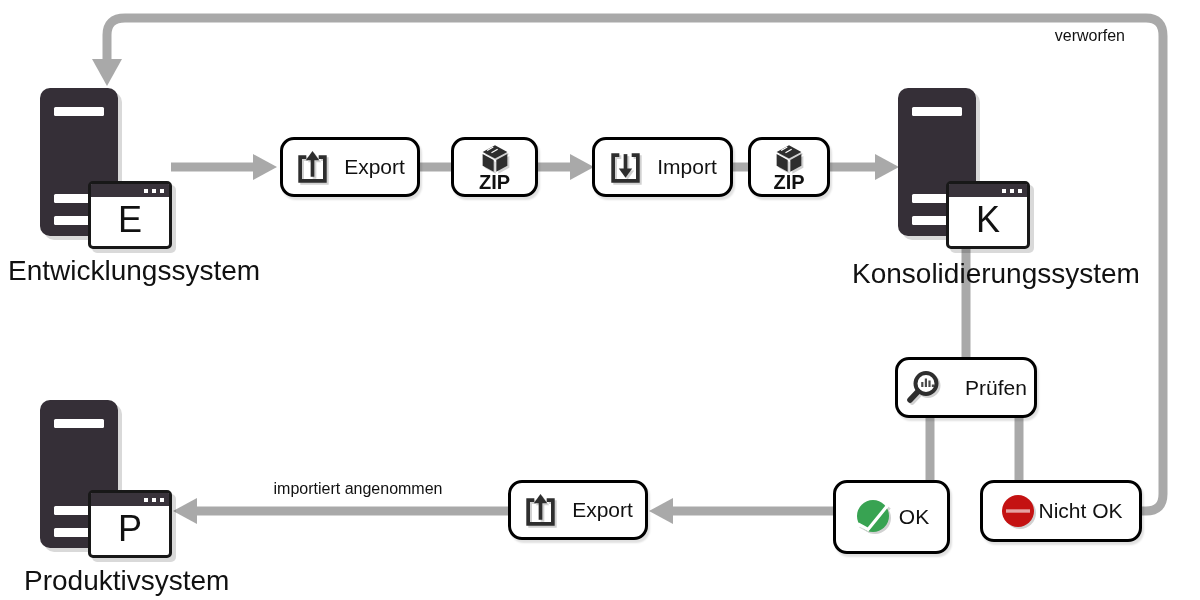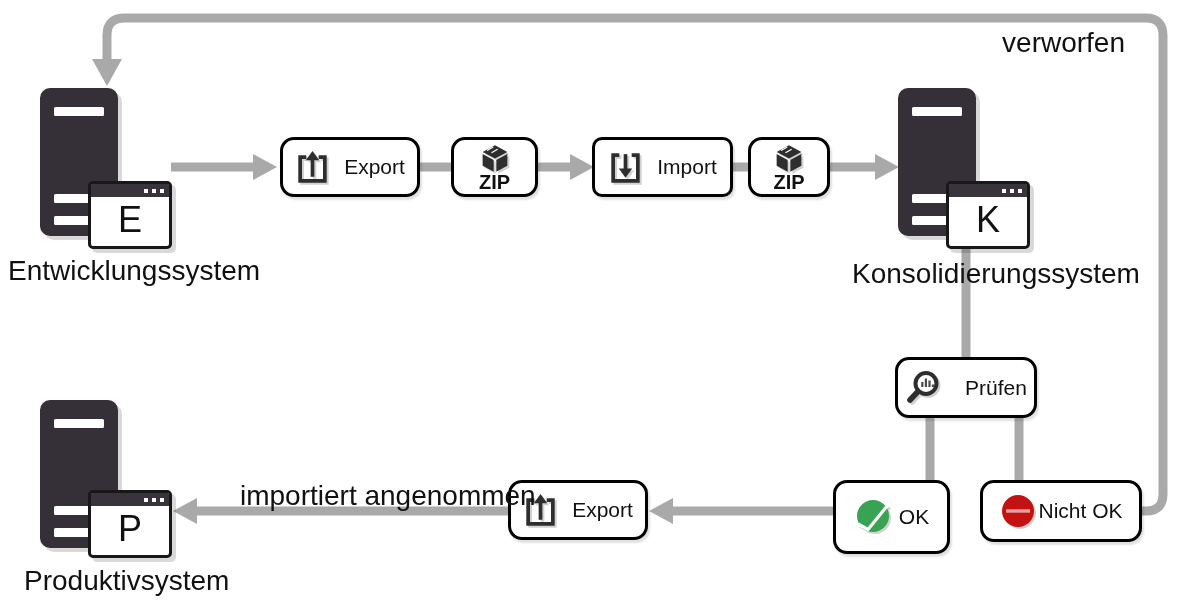--- a/index.html
+++ b/index.html
@@ -39,21 +39,21 @@
     height:13px;background:#39333b;border-radius:1px 1px 0 0;
     display:flex;align-items:center;justify-content:flex-end;gap:4px;
     padding-right:5px;
   }
   .tdot{width:4px;height:4px;background:#fff;}
   .letter{
     height:46px;display:flex;align-items:center;justify-content:center;
     font-size:36px;color:#111;
   }
   .syslabel{position:absolute;z-index:3;font-size:28px;white-space:nowrap;}
-  .edge-label{position:absolute;z-index:3;font-size:28px;white-space:nowrap;}
+  .edge-label{position:absolute;z-index:3;font-size:16px;white-space:nowrap;}
 </style>
 </head>
 <body>
 
 <div class="canvas">
 
   <svg class="wires" width="1200" height="600">
     <g stroke="#a9a9a9" stroke-width="9" fill="none">
       <path d="M171 167 H255"></path>
       <path d="M420 167 H452"></path>
@@ -141,21 +141,21 @@
     <svg class="icon" width="30" height="29" viewBox="0 0 34 32">
       <polygon points="17,1 31,8.5 17,16 3,8.5" fill="#2e2e2e"></polygon>
       <polygon points="3,11 15.5,17.8 15.5,31 3,24.2" fill="#2e2e2e"></polygon>
       <polygon points="31,11 18.5,17.8 18.5,31 31,24.2" fill="#2e2e2e"></polygon>
       <line x1="15" y1="3" x2="8" y2="7" stroke="#fff" stroke-width="1.4"></line>
       <line x1="20" y1="5.5" x2="13" y2="9.5" stroke="#fff" stroke-width="1.4"></line>
     </svg>
     <span class="zlabel">ZIP</span>
   </div>
 
-  <div class="fbox" style="left:592px;top:137px;width:141px;height:60px;border-radius:10px;">
+  <div class="fbox" style="left:592px;top:137px;width:141px;height:60px;">
     <svg class="icon" width="35" height="35" viewBox="0 0 34 34">
       <path d="M11 5 H5 V30 H29 V5 H23" fill="none" stroke="#2e2e2e" stroke-width="3.6"></path>
       <line x1="17" y1="4" x2="17" y2="19" stroke="#2e2e2e" stroke-width="3.6"></line>
       <polygon points="10.5,18 23.5,18 17,27" fill="#2e2e2e"></polygon>
     </svg>
     <span>Import</span>
   </div>
 
   <div class="fbox zipbox" style="left:748px;top:137px;width:82px;height:60px;">
     <svg class="icon" width="30" height="29" viewBox="0 0 34 32">

